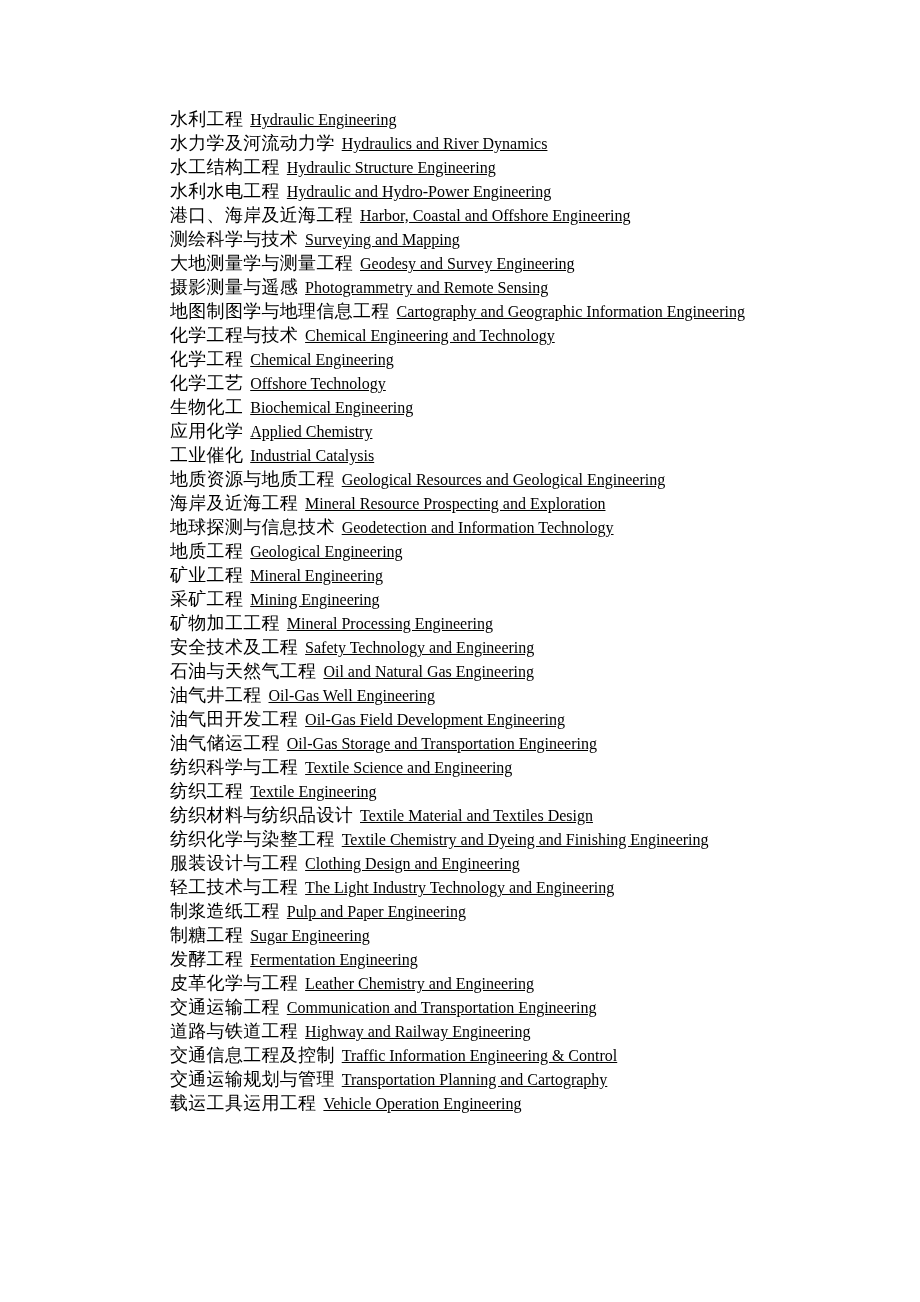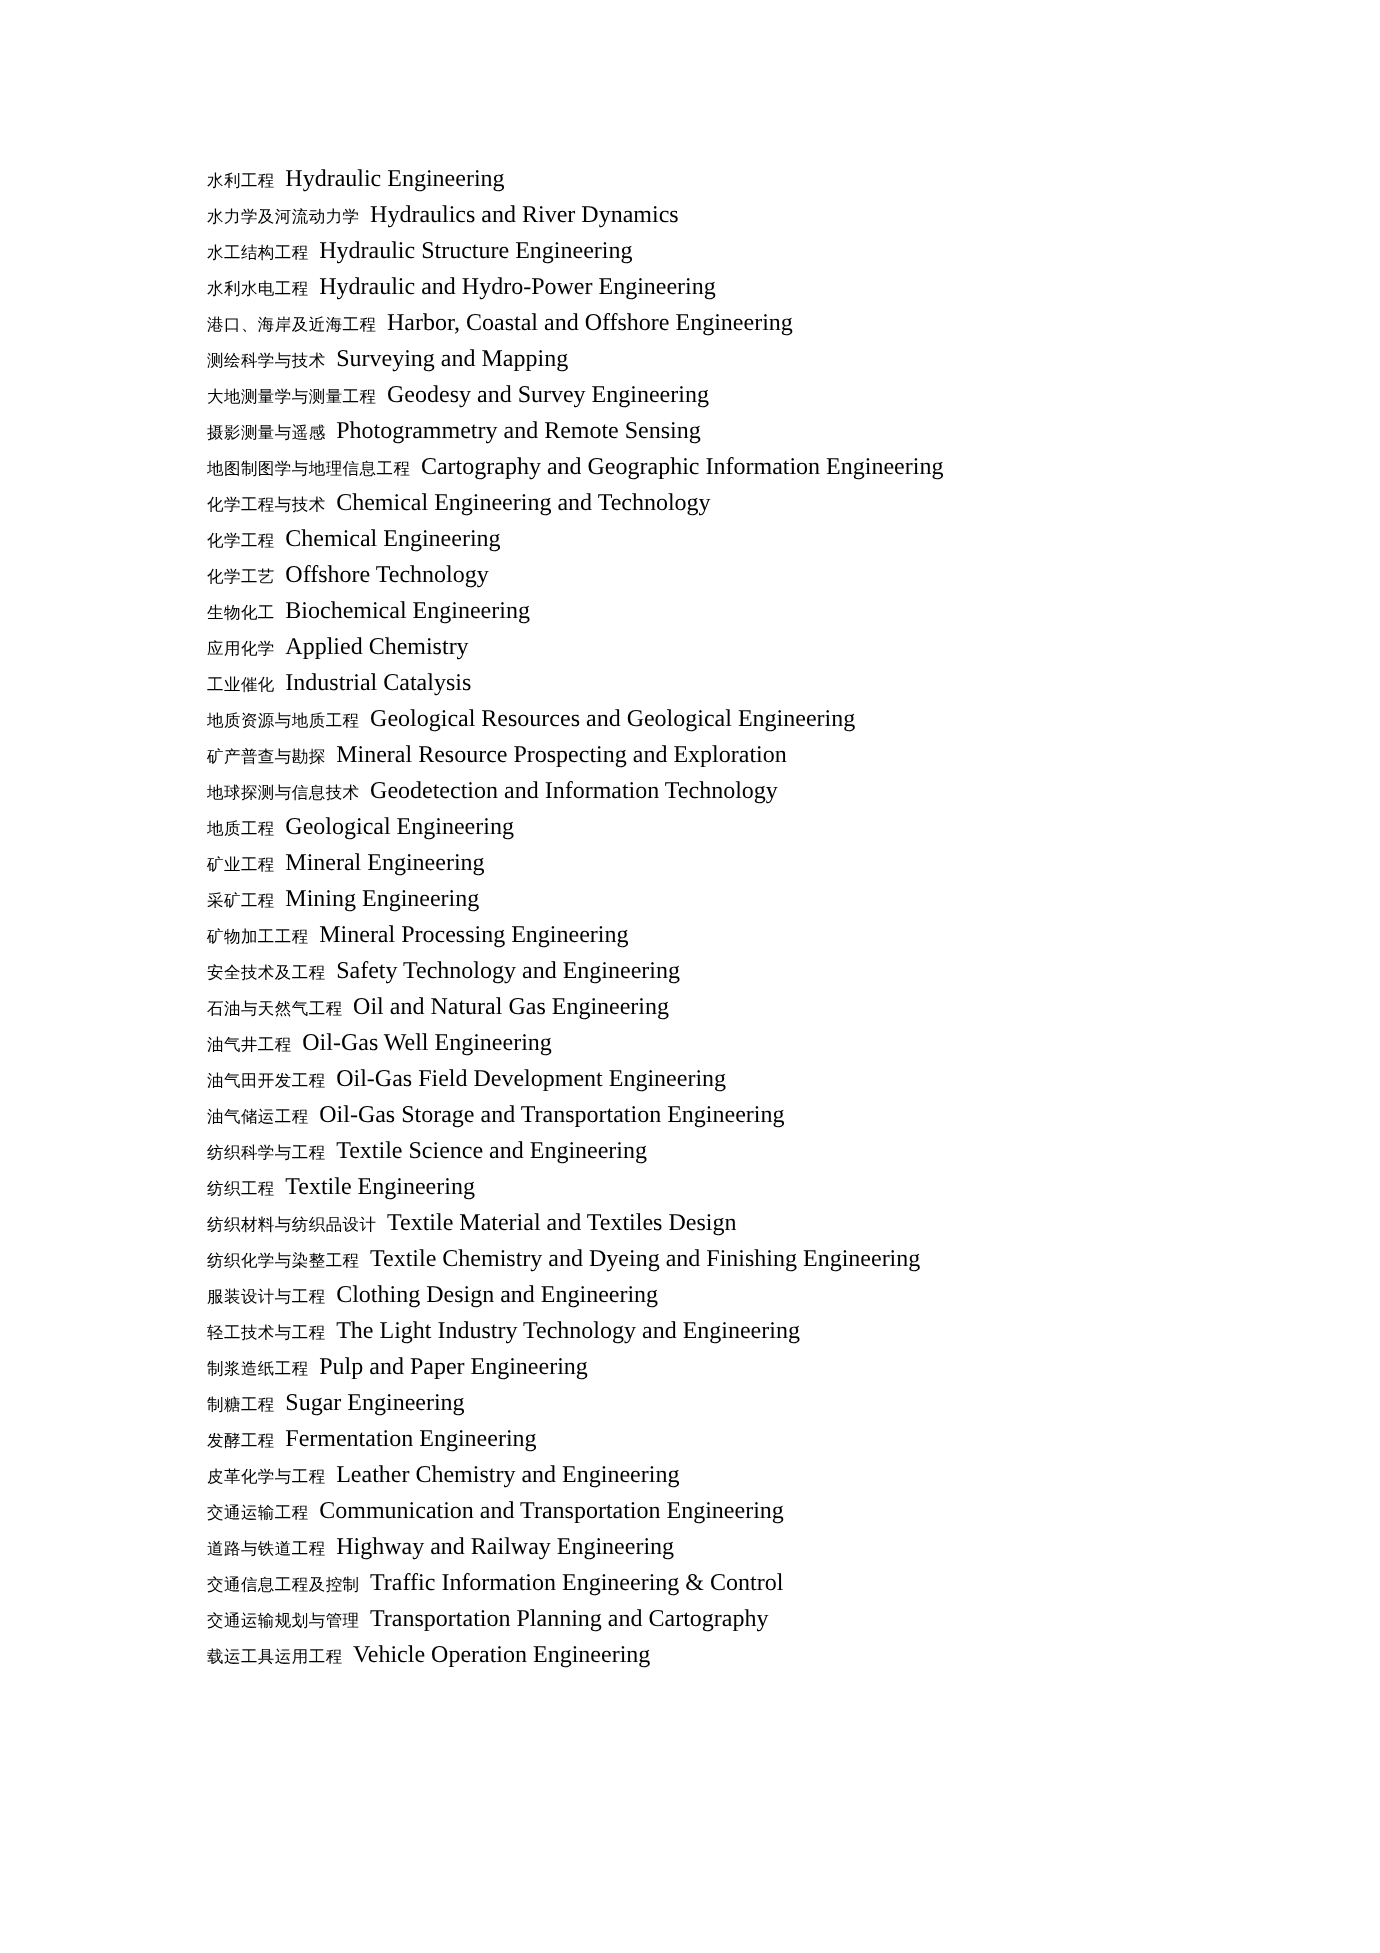--- a/index.html
+++ b/index.html
@@ -29,30 +29,32 @@
   }
   .entry-line {
     height: 24px;
     line-height: 24px;
     font-size: 15.5px;
     white-space: nowrap;
     letter-spacing: 0;
   }
   .cn {
     font-family: Liberation Mono, monospace;
-    font-size: 11px;
+    font-size: 18px;
     letter-spacing: 0.3px;
+    margin-left: 32px;
   }
   .gap {
     display: inline-block;
     width: 7px;
   }
   .en {
     font-family: "Liberation Serif", "DejaVu Serif", serif;
     font-size: 16px;
+    text-decoration: underline;
   }
 </style>
 </head>
 <body>
 
 <div class="page">
   <div class="doc-body" id="list-root">
       <div class="entry-line"><span class="cn">水利工程</span><span class="gap"></span><span class="en">Hydraulic Engineering</span></div>
       <div class="entry-line"><span class="cn">水力学及河流动力学</span><span class="gap"></span><span class="en">Hydraulics and River Dynamics</span></div>
       <div class="entry-line"><span class="cn">水工结构工程</span><span class="gap"></span><span class="en">Hydraulic Structure Engineering</span></div>
@@ -62,21 +64,21 @@
       <div class="entry-line"><span class="cn">大地测量学与测量工程</span><span class="gap"></span><span class="en">Geodesy and Survey Engineering</span></div>
       <div class="entry-line"><span class="cn">摄影测量与遥感</span><span class="gap"></span><span class="en">Photogrammetry and Remote Sensing</span></div>
       <div class="entry-line"><span class="cn">地图制图学与地理信息工程</span><span class="gap"></span><span class="en">Cartography and Geographic Information Engineering</span></div>
       <div class="entry-line"><span class="cn">化学工程与技术</span><span class="gap"></span><span class="en">Chemical Engineering and Technology</span></div>
       <div class="entry-line"><span class="cn">化学工程</span><span class="gap"></span><span class="en">Chemical Engineering</span></div>
       <div class="entry-line"><span class="cn">化学工艺</span><span class="gap"></span><span class="en">Offshore Technology</span></div>
       <div class="entry-line"><span class="cn">生物化工</span><span class="gap"></span><span class="en">Biochemical Engineering</span></div>
       <div class="entry-line"><span class="cn">应用化学</span><span class="gap"></span><span class="en">Applied Chemistry</span></div>
       <div class="entry-line"><span class="cn">工业催化</span><span class="gap"></span><span class="en">Industrial Catalysis</span></div>
       <div class="entry-line"><span class="cn">地质资源与地质工程</span><span class="gap"></span><span class="en">Geological Resources and Geological Engineering</span></div>
-      <div class="entry-line"><span class="cn">矿产普查与勘探</span><span class="gap"></span><span class="en">Mineral Resource Prospecting and Exploration</span></div>
+      <div class="entry-line"><span class="cn">海岸及近海工程</span><span class="gap"></span><span class="en">Mineral Resource Prospecting and Exploration</span></div>
       <div class="entry-line"><span class="cn">地球探测与信息技术</span><span class="gap"></span><span class="en">Geodetection and Information Technology</span></div>
       <div class="entry-line"><span class="cn">地质工程</span><span class="gap"></span><span class="en">Geological Engineering</span></div>
       <div class="entry-line"><span class="cn">矿业工程</span><span class="gap"></span><span class="en">Mineral Engineering</span></div>
       <div class="entry-line"><span class="cn">采矿工程</span><span class="gap"></span><span class="en">Mining Engineering</span></div>
       <div class="entry-line"><span class="cn">矿物加工工程</span><span class="gap"></span><span class="en">Mineral Processing Engineering</span></div>
       <div class="entry-line"><span class="cn">安全技术及工程</span><span class="gap"></span><span class="en">Safety Technology and Engineering</span></div>
       <div class="entry-line"><span class="cn">石油与天然气工程</span><span class="gap"></span><span class="en">Oil and Natural Gas Engineering</span></div>
       <div class="entry-line"><span class="cn">油气井工程</span><span class="gap"></span><span class="en">Oil-Gas Well Engineering</span></div>
       <div class="entry-line"><span class="cn">油气田开发工程</span><span class="gap"></span><span class="en">Oil-Gas Field Development Engineering</span></div>
       <div class="entry-line"><span class="cn">油气储运工程</span><span class="gap"></span><span class="en">Oil-Gas Storage and Transportation Engineering</span></div>

